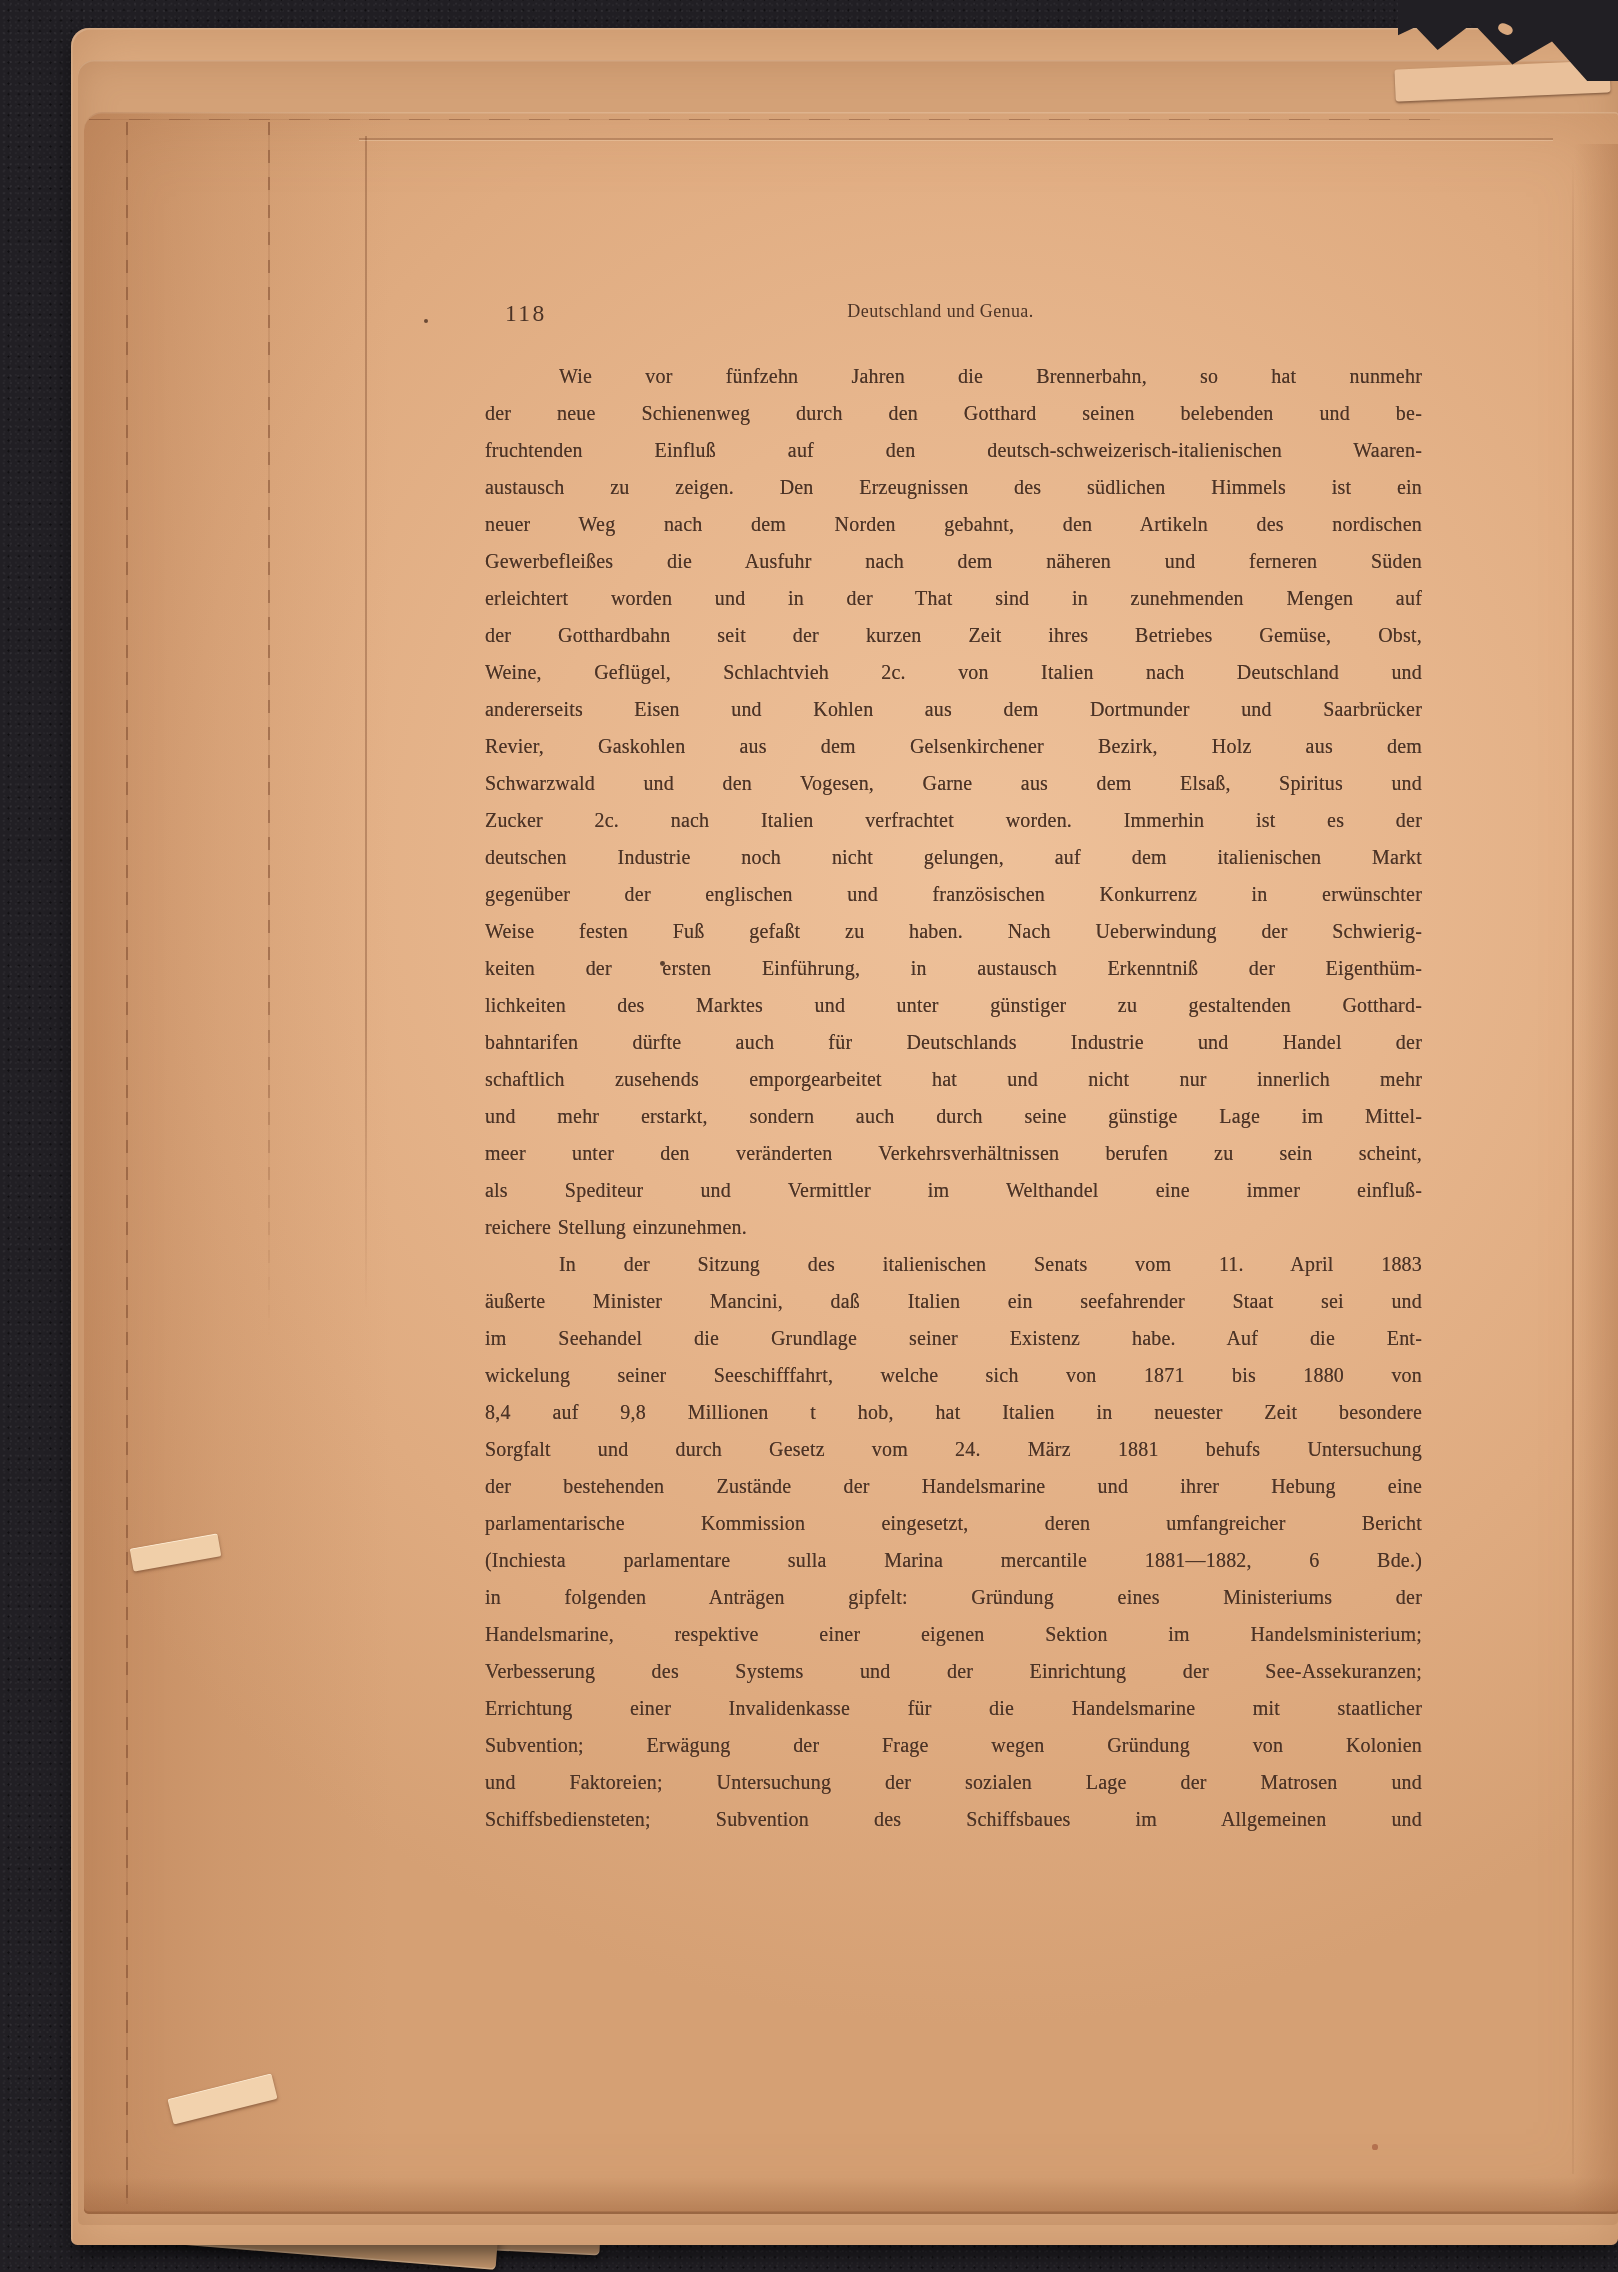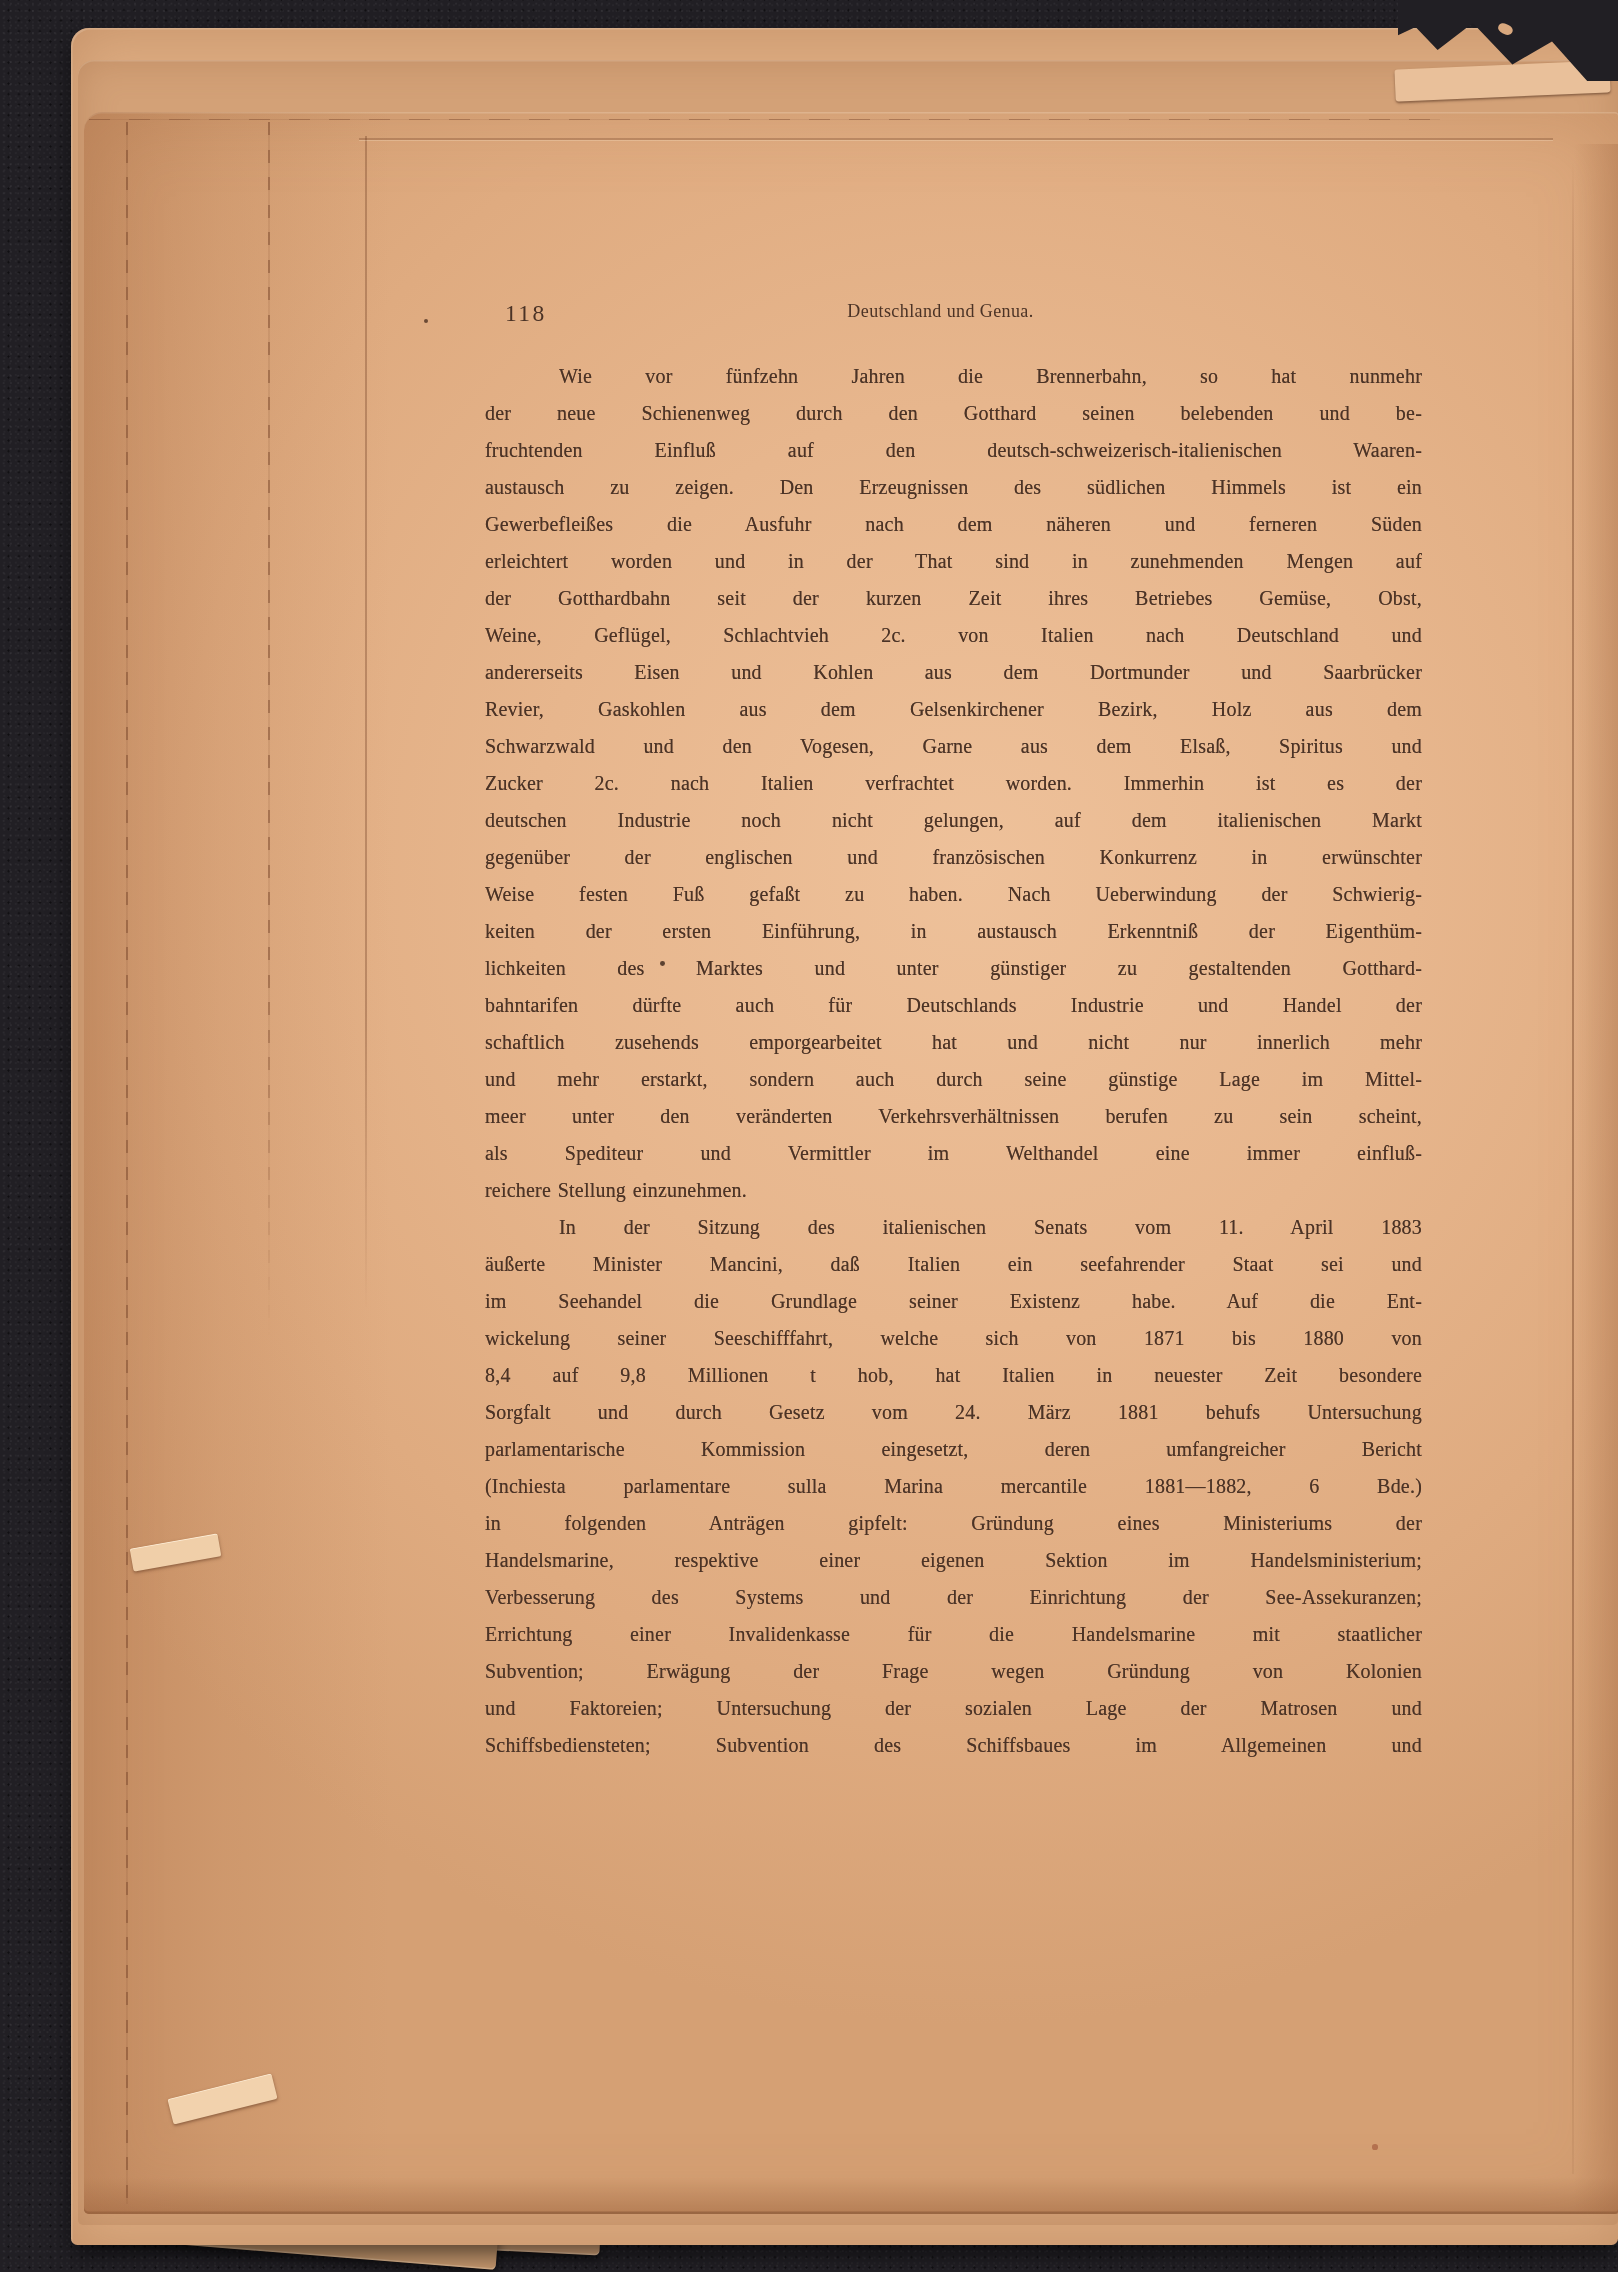--- a/index.html
+++ b/index.html
@@ -118,20 +118,21 @@
     <div class="header-row">
       <span class="page-number">118</span>
       <span class="running-title">Deutschland und Genua.</span>
     </div>
     <div class="paragraphs">
         <div class="para">
           <div class="line first">Wie vor fünfzehn Jahren die Brennerbahn, so hat nunmehr</div>
           <div class="line">der neue Schienenweg durch den Gotthard seinen belebenden und be-</div>
           <div class="line">fruchtenden Einfluß auf den deutsch-schweizerisch-italienischen Waaren-</div>
           <div class="line">austausch zu zeigen. Den Erzeugnissen des südlichen Himmels ist ein</div>
+          <div class="line">neuer Weg nach dem Norden gebahnt, den Artikeln des nordischen</div>
           <div class="line">Gewerbefleißes die Ausfuhr nach dem näheren und ferneren Süden</div>
           <div class="line">erleichtert worden und in der That sind in zunehmenden Mengen auf</div>
           <div class="line">der Gotthardbahn seit der kurzen Zeit ihres Betriebes Gemüse, Obst,</div>
           <div class="line">Weine, Geflügel, Schlachtvieh 2c. von Italien nach Deutschland und</div>
           <div class="line">andererseits Eisen und Kohlen aus dem Dortmunder und Saarbrücker</div>
           <div class="line">Revier, Gaskohlen aus dem Gelsenkirchener Bezirk, Holz aus dem</div>
           <div class="line">Schwarzwald und den Vogesen, Garne aus dem Elsaß, Spiritus und</div>
           <div class="line">Zucker 2c. nach Italien verfrachtet worden.  Immerhin ist es der</div>
           <div class="line">deutschen Industrie noch nicht gelungen, auf dem italienischen Markt</div>
           <div class="line">gegenüber der englischen und französischen Konkurrenz in erwünschter</div>
@@ -145,20 +146,21 @@
           <div class="line">als Spediteur und Vermittler im Welthandel eine immer einfluß-</div>
           <div class="line end">reichere Stellung einzunehmen.</div>
         </div>
         <div class="para">
           <div class="line first">In der Sitzung des italienischen Senats vom 11. April 1883</div>
           <div class="line">äußerte Minister Mancini, daß Italien ein seefahrender Staat sei und</div>
           <div class="line">im Seehandel die Grundlage seiner Existenz habe.  Auf die Ent-</div>
           <div class="line">wickelung seiner Seeschifffahrt, welche sich von 1871 bis 1880 von</div>
           <div class="line">8,4 auf 9,8 Millionen t hob, hat Italien in neuester Zeit besondere</div>
           <div class="line">Sorgfalt und durch Gesetz vom 24. März 1881 behufs Untersuchung</div>
+          <div class="line">der bestehenden Zustände der Handelsmarine und ihrer Hebung eine</div>
           <div class="line">parlamentarische Kommission eingesetzt, deren umfangreicher Bericht</div>
           <div class="line">(Inchiesta parlamentare sulla Marina mercantile 1881—1882, 6 Bde.)</div>
           <div class="line">in folgenden Anträgen gipfelt: Gründung eines Ministeriums der</div>
           <div class="line">Handelsmarine, respektive einer eigenen Sektion im Handelsministerium;</div>
           <div class="line">Verbesserung des Systems und der Einrichtung der See-Assekuranzen;</div>
           <div class="line">Errichtung einer Invalidenkasse für die Handelsmarine mit staatlicher</div>
           <div class="line">Subvention; Erwägung der Frage wegen Gründung von Kolonien</div>
           <div class="line">und Faktoreien; Untersuchung der sozialen Lage der Matrosen und</div>
           <div class="line">Schiffsbediensteten; Subvention des Schiffsbaues im Allgemeinen und</div>
         </div>

